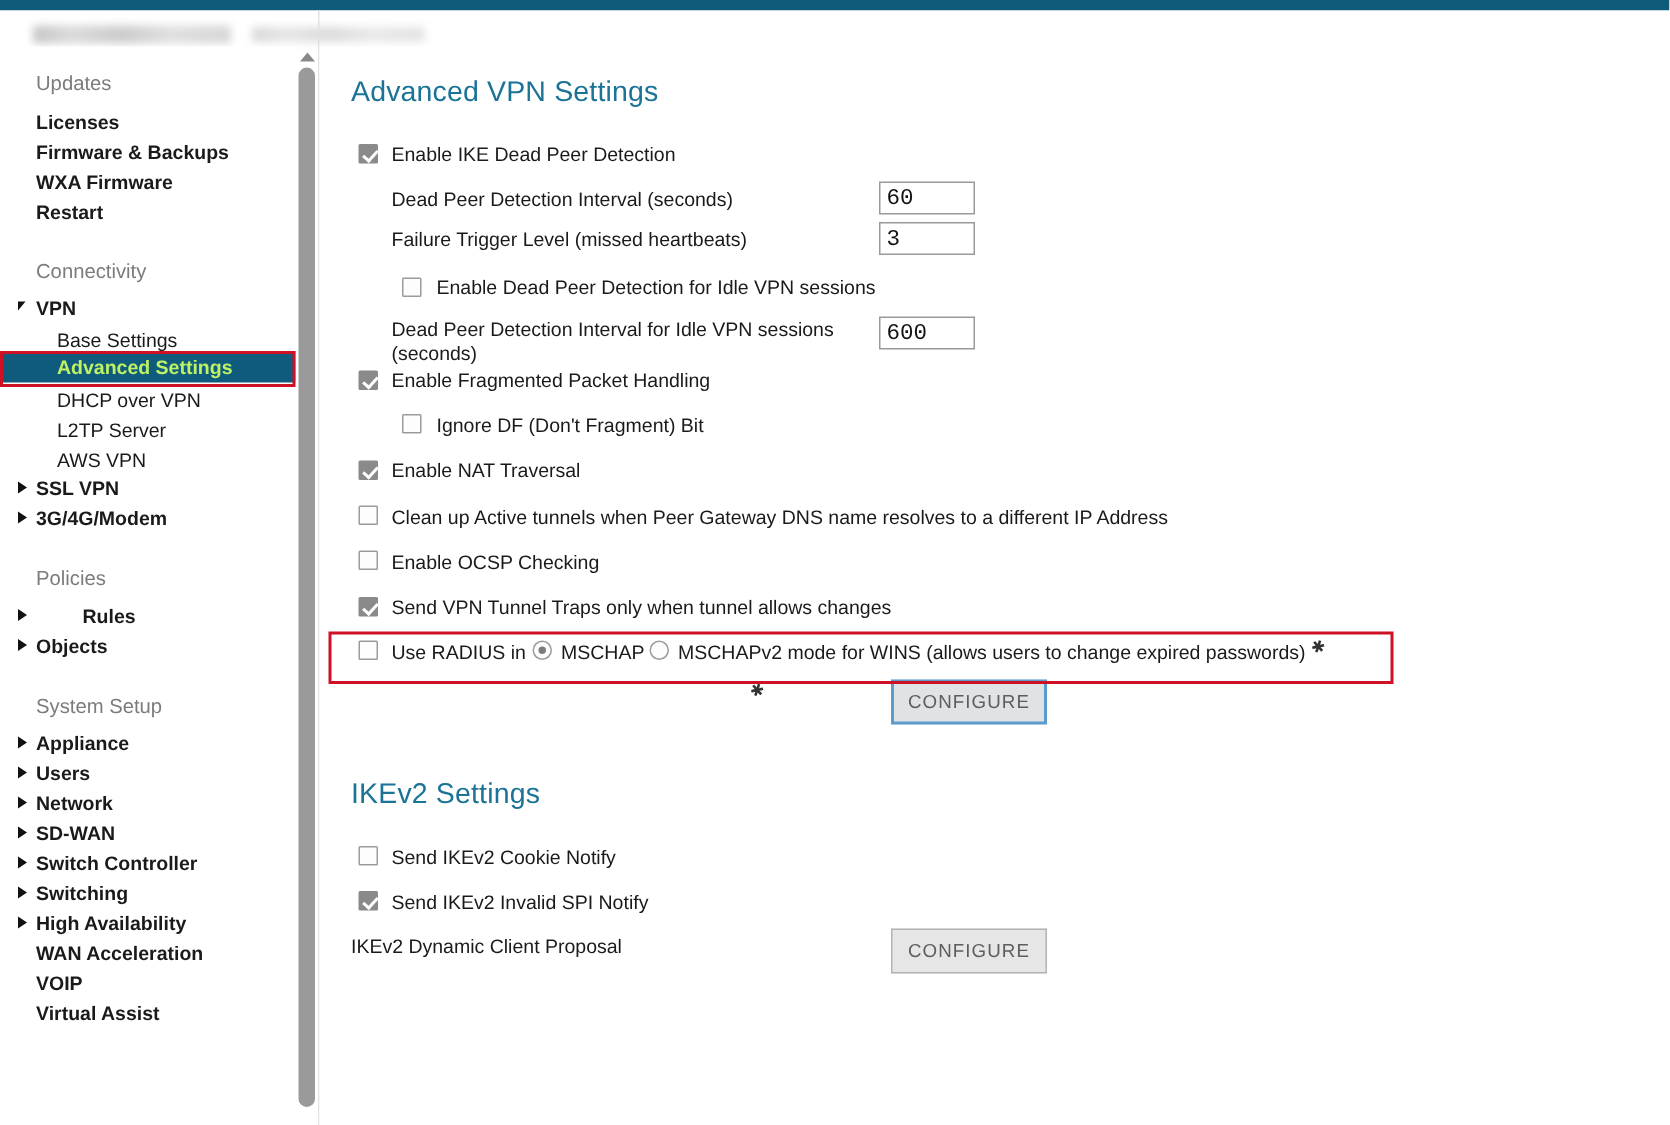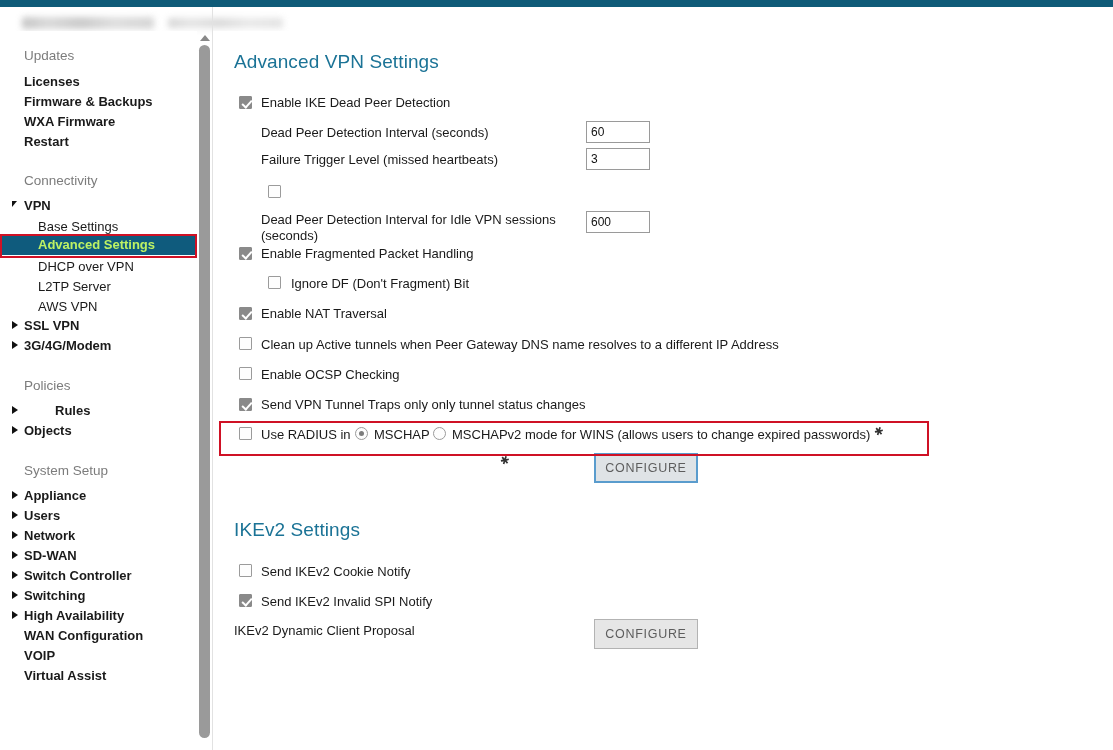--- a/index.html
+++ b/index.html
@@ -172,22 +172,22 @@
     left: 3px; top: 3px;
     width: 5px; height: 5px;
     border-radius: 50%;
     background: #7c7c7c;
   }
   .txtinput {
     position: absolute;
     height: 22px;
     border: 1px solid #9a9a9a;
     background: #ffffff;
-    font-family: Liberation Sans, sans-serif;
-    font-size: 12px;
+    font-family: Liberation Mono, monospace;
+    font-size: 15px;
     color: #111;
     padding: 0 4px;
     line-height: 20px;
     outline: none;
   }
   .btn {
     position: absolute;
     height: 30px;
     background: #e6e6e6;
     color: #5d5d5d;
@@ -313,21 +313,21 @@
     </div>
     <div class="nav-item bold" style="position:absolute; left:24px; top:557px;">
       <i class="tri tri-right"></i>
       <span>Switching</span>
     </div>
     <div class="nav-item bold" style="position:absolute; left:24px; top:577px;">
       <i class="tri tri-right"></i>
       <span>High Availability</span>
     </div>
     <div class="nav-item bold" style="position:absolute; left:24px; top:597px;">
-      <span>WAN Configuration</span>
+      <span>WAN Acceleration</span>
     </div>
     <div class="nav-item bold" style="position:absolute; left:24px; top:617px;">
       <span>VOIP</span>
     </div>
     <div class="nav-item bold" style="position:absolute; left:24px; top:637px;">
       <span>Virtual Assist</span>
     </div>
 
     <div class="nav-section" style="top:714px; position:absolute;">Security Configuration</div>
   </div>
@@ -348,41 +348,42 @@
     <div class="cb checked" style="left:26px; top:65px;"></div>
     <div class="row" style="left:48px; top:64px;">Enable IKE Dead Peer Detection</div>
 
     <div class="row" style="left:48px; top:94px;">Dead Peer Detection Interval (seconds)</div>
     <input class="txtinput" style="left: 373px; top: 90px; width: 64px;" type="text" value="60">
 
     <div class="row" style="left:48px; top:121px;">Failure Trigger Level (missed heartbeats)</div>
     <input class="txtinput" style="left: 373px; top: 117px; width: 64px;" type="text" value="3">
 
     <div class="cb" style="left:55px; top:154px;"></div>
+    <div class="row" style="left:78px; top:153px;">Enable Dead Peer Detection for Idle VPN sessions</div>
 
     <div class="row wrap" style="left:48px; top:181px; width:310px;">Dead Peer Detection Interval for Idle VPN sessions (seconds)</div>
     <input class="txtinput" style="left: 373px; top: 180px; width: 64px;" type="text" value="600">
 
     <div class="cb checked" style="left:26px; top:216px;"></div>
     <div class="row" style="left:48px; top:215px;">Enable Fragmented Packet Handling</div>
 
     <div class="cb" style="left:55px; top:245px;"></div>
     <div class="row" style="left:78px; top:245px;">Ignore DF (Don't Fragment) Bit</div>
 
     <div class="cb checked" style="left:26px; top:276px;"></div>
     <div class="row" style="left:48px; top:275px;">Enable NAT Traversal</div>
 
     <div class="cb" style="left:26px; top:306px;"></div>
     <div class="row" style="left:48px; top:306px;">Clean up Active tunnels when Peer Gateway DNS name resolves to a different IP Address</div>
 
     <div class="cb" style="left:26px; top:336px;"></div>
     <div class="row" style="left:48px; top:336px;">Enable OCSP Checking</div>
 
     <div class="cb checked" style="left:26px; top:367px;"></div>
-    <div class="row" style="left:48px; top:366px;">Send VPN Tunnel Traps only only tunnel status changes</div>
+    <div class="row" style="left:48px; top:366px;">Send VPN Tunnel Traps only when tunnel allows changes</div>
 
     <div class="cb" style="left:26px; top:396px;"></div>
     <div class="row" style="left:48px; top:396px;">Use RADIUS in</div>
     <div class="rb selected" style="left:142px; top:396px;"></div>
     <div class="row" style="left:161px; top:396px;">MSCHAP</div>
     <div class="rb" style="left:220px; top:396px;"></div>
     <div class="row" style="left:239px; top:396px;">MSCHAPv2 mode for WINS (allows users to change expired passwords)</div>
     <div class="tipmark" style="left:661px; top:394px;">✱</div>
 
     <div class="tipmark" style="left:287px; top:423px;">✱</div>

